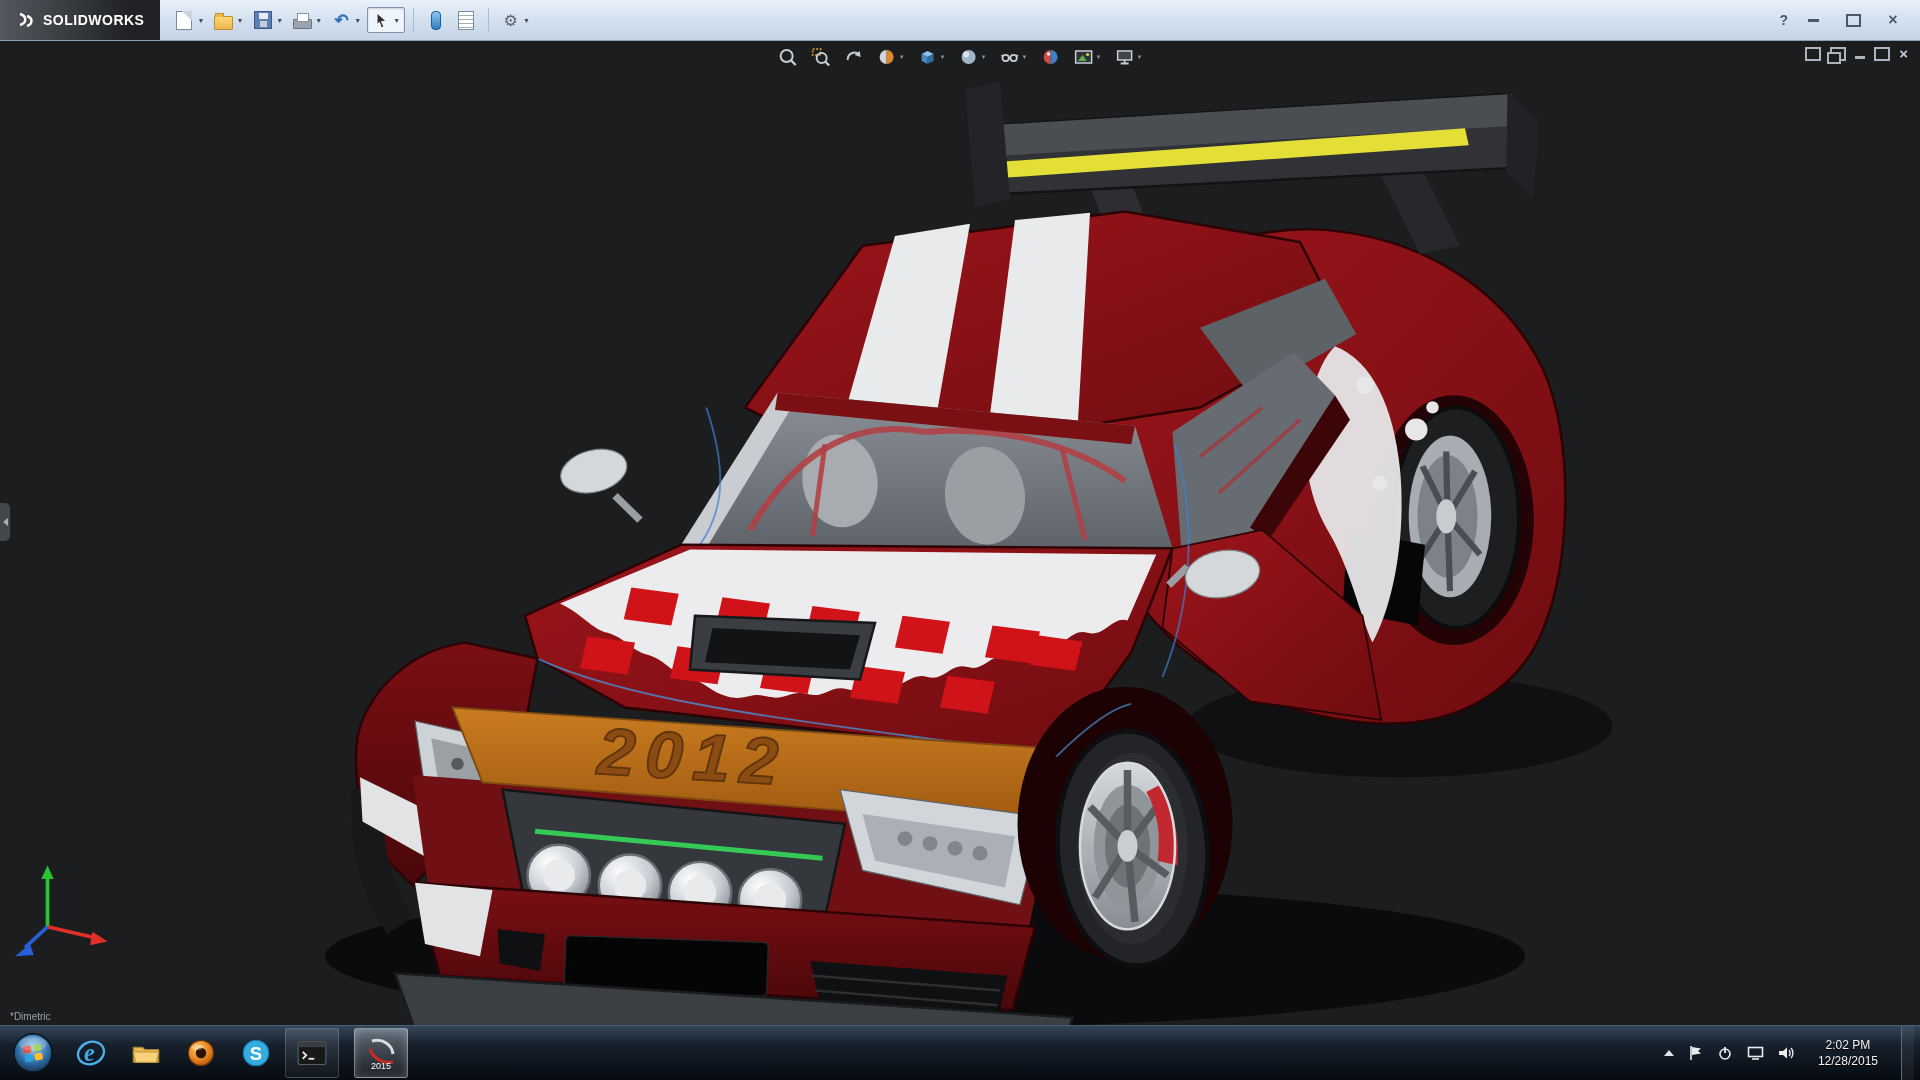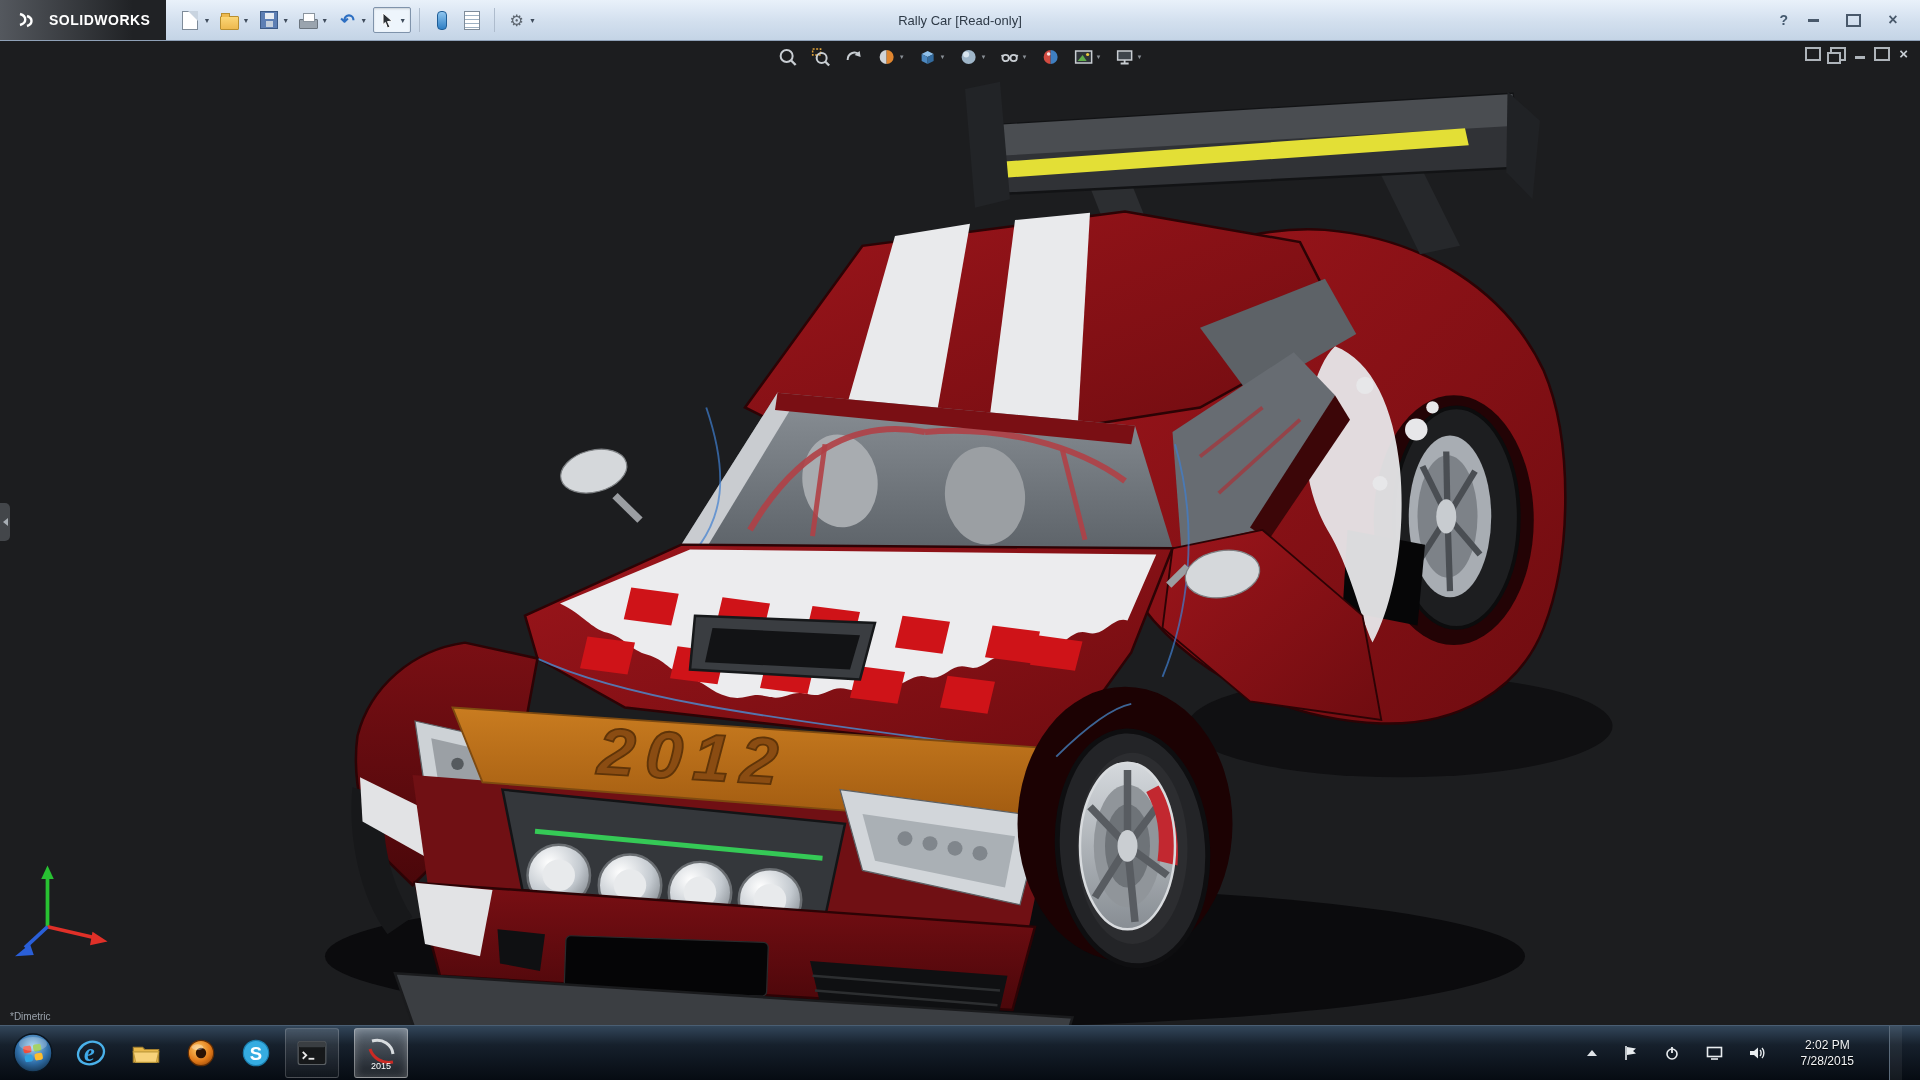--- a/index.html
+++ b/index.html
@@ -3,21 +3,21 @@
 <meta charset="utf-8">
 <style>
   html,body{margin:0;padding:0;background:#000;}
   #stage{position:relative;width:1920px;height:1080px;overflow:hidden;
          font-family:"Liberation Sans",sans-serif;-webkit-font-smoothing:antialiased;}
 
   
   #titlebar{position:absolute;top:0;left:0;right:0;height:40px;
     background:linear-gradient(#e9f1fa,#d2dfee 55%,#c4d4e6);
     border-bottom:1px solid #8fa1b8;display:flex;align-items:center;z-index:30;}
-  .brand{height:100%;display:flex;align-items:center;gap:13px;padding:0 16px;
+  .brand{height:100%;display:flex;align-items:center;gap:7px;padding:0 16px;
     background:linear-gradient(90deg,#54585e,#202225 80%);}
   .brand-text{color:#fff;font-weight:bold;font-size:14px;letter-spacing:.5px;}
   .main-toolbar{display:flex;align-items:center;gap:2px;margin-left:10px;}
   .tbtn{display:flex;align-items:center;padding:3px 4px;border-radius:2px;cursor:default;}
   .tbtn.pressed{border:1px solid #7f93ab;background:#eef5fc;box-shadow:inset 0 1px 2px rgba(0,0,0,.15);}
   .caret{font-size:7px;color:#3f4c5c;margin-left:3px;line-height:1;}
   .tb-sep{width:1px;height:24px;background:#aebccd;margin:0 6px;}
   .ti{position:relative;width:19px;height:19px;display:inline-block;}
   .ti-new{width:14px;height:17px;background:#fff;border:1px solid #7e8b99;margin:1px 2px;}
   .ti-new::after{content:"";position:absolute;top:-1px;right:-1px;border:5px solid;border-color:#c9d4e0 #c9d4e0 transparent transparent;}
@@ -58,21 +58,21 @@
   #left-tab::after{content:"";border-top:4px solid transparent;border-bottom:4px solid transparent;border-right:5px solid #a8aeb4;}
   #triad-label{position:absolute;left:10px;bottom:4px;color:#9aa2ab;font-size:10px;z-index:5;}
 
   
   #taskbar{position:absolute;bottom:0;left:0;right:0;height:54px;
     background:linear-gradient(#32465a,#16202c 35%,#060b12);
     border-top:1px solid #4a5e72;display:flex;align-items:center;padding-left:4px;gap:3px;z-index:30;}
   .task-item{width:52px;height:48px;display:grid;place-items:center;border-radius:3px;position:relative;}
   .task-item.running{background:linear-gradient(rgba(255,255,255,.12),rgba(255,255,255,.04));border:1px solid rgba(255,255,255,.18);}
   .task-item.active{background:linear-gradient(rgba(255,255,255,.28),rgba(255,255,255,.08));border:1px solid rgba(255,255,255,.4);box-shadow:inset 0 0 10px rgba(255,255,255,.25);margin-left:12px;}
-  #tray{margin-left:auto;display:flex;align-items:center;gap:26px;padding-right:18px;height:100%;}
+  #tray{margin-left:auto;display:flex;align-items:center;gap:14px;padding-right:6px;height:100%;}
   .chev{border-left:5px solid transparent;border-right:5px solid transparent;border-bottom:6px solid #dfe4e8;}
   #clock{text-align:center;color:#f2f4f6;font-size:12px;line-height:1.35;padding:0 9px;text-shadow:0 1px 1px #000;}
   #show-desktop{width:12px;height:100%;border-left:1px solid #5a6a7a;background:rgba(255,255,255,.06);}
 </style>
 </head>
 <body>
 
 <div id="stage">
 
   <header id="titlebar">
@@ -118,21 +118,20 @@
       <div class="tbtn">
         <span class="ti ti-props"></span>
       </div>
       <div class="tb-sep"></div>
       <div class="tbtn">
         <span class="ti ti-gear">⚙</span>
         <span class="caret">▼</span>
       </div>
     </div>
 
-    <div id="tb-title">Rally Car [Read-only]</div>
 
     <div class="tb-right">
       <span class="help">?</span>
       <div class="wbtn">
           <span class="w-min"></span>
         </div>
       <div class="wbtn">
           <span class="w-max"></span>
         </div>
       <div class="wbtn">
@@ -530,18 +529,18 @@
       <svg width="17" height="16" viewBox="0 0 17 16">
         <rect x="1.5" y="2.5" width="14" height="9" fill="none" stroke="#e8ecef" stroke-width="1.6"></rect>
         <line x1="5" y1="14" x2="12" y2="14" stroke="#e8ecef" stroke-width="1.6"></line>
       </svg>
       <svg width="17" height="16" viewBox="0 0 17 16">
         <polygon points="1,6 5,6 9,2.5 9,13.5 5,10 1,10" fill="#e8ecef"></polygon>
         <path d="M11,5 C12.5,6.5 12.5,9.5 11,11 M13,3 C15.5,5.5 15.5,10.5 13,13" stroke="#e8ecef" stroke-width="1.4" fill="none"></path>
       </svg>
       <div id="clock">
         <div>2:02 PM</div>
-        <div>7/28/2015</div>
+        <div>12/28/2015</div>
       </div>
       <div id="show-desktop"></div>
     </div>
   </footer>
 </div>
 
 </body></html>

